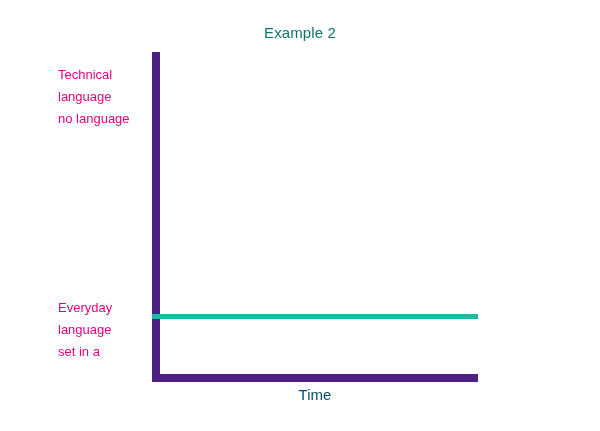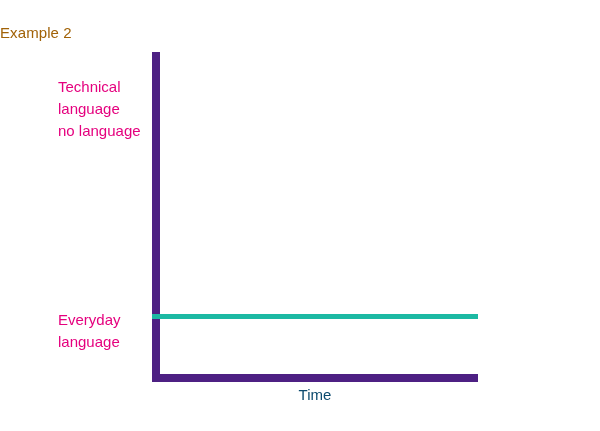--- a/index.html
+++ b/index.html
@@ -17,23 +17,24 @@
     background: #ffffff;
     overflow: hidden;
   }
 
   
   .chart-title {
     position: absolute;
     left: 0;
     top: 23px;
     width: 600px;
+    text-align: center;
     font-size: 15px;
     line-height: 19px;
-    color: #a16207;
+    color: #0f766e;
     letter-spacing: 0.1px;
     white-space: nowrap;
   }
 
   
   .axis-y {
     position: absolute;
     left: 152px;
     top: 52px;
     width: 8px;
@@ -58,24 +59,23 @@
     height: 5px;
     background: #1cb9a3;
   }
 
   
   .y-label {
     position: absolute;
     left: 58px;
     width: 92px;
     color: #e5007e;
-    font-size: 15px;
+    font-size: 13px;
     line-height: 22px;
     text-align: left;
-    margin-top: 12px;
   }
   .y-label-top {
     top: 64px;
   }
   .y-label-bottom {
     top: 297px;
   }
   .y-label .ln {
     display: block;
     white-space: nowrap;
@@ -107,17 +107,18 @@
 
   <div class="y-label y-label-top">
     <span class="ln">Technical</span>
     <span class="ln">language</span>
     <span class="ln">no language</span>
   </div>
 
   <div class="y-label y-label-bottom">
     <span class="ln">Everyday</span>
     <span class="ln">language</span>
+    <span class="ln">set in a</span>
   </div>
 
   <div class="x-label">Time</div>
 
 </div>
 
 </body></html>

